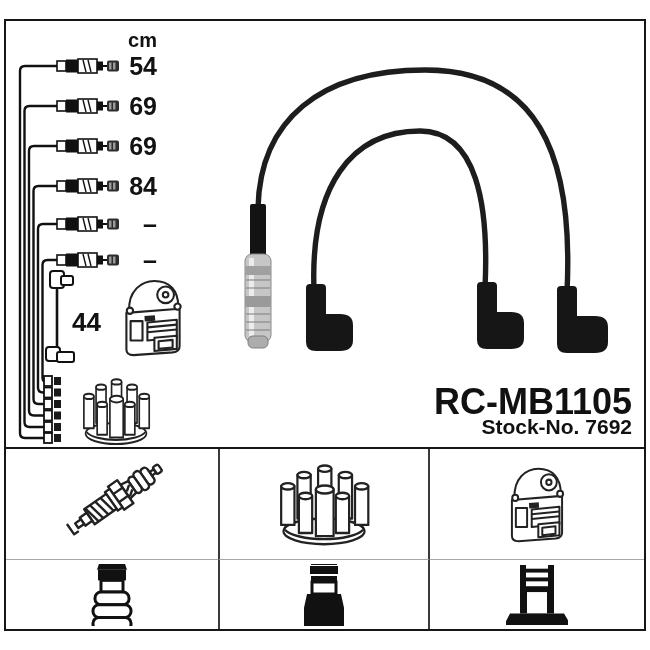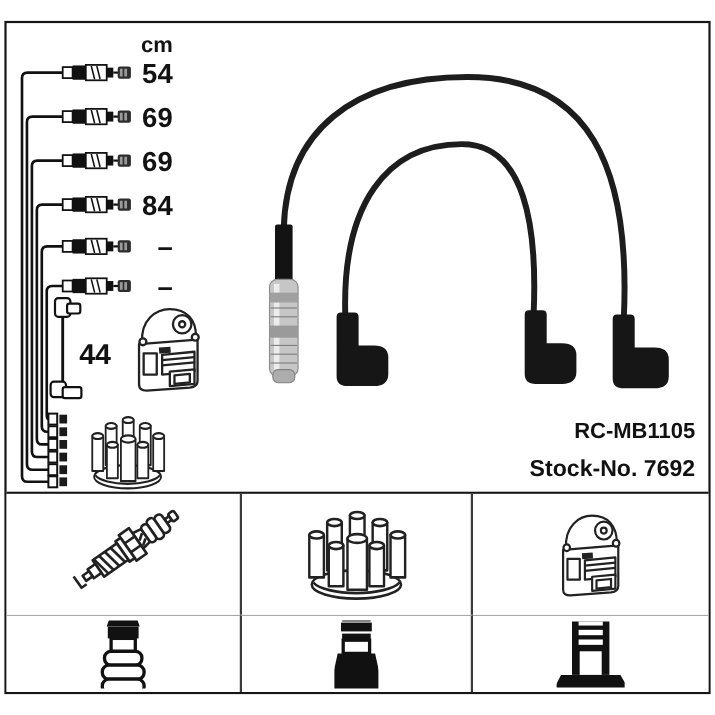--- a/index.html
+++ b/index.html
@@ -10,21 +10,21 @@
   .frame{
     position:absolute;left:4px;top:19px;width:642px;height:612px;
     border:2px solid #161616;box-sizing:border-box;background:#fff;
   }
   .main-svg{position:absolute;left:0;top:0;}
   svg text{font-family:"Liberation Sans",sans-serif;font-weight:bold;fill:#121212;}
   .len{font-size:25px;}
   .unit{font-size:20px;}
   .wirelen{font-size:26px;}
   .part-number{
-    position:absolute;right:18px;top:381px;font-weight:bold;font-size:20px;
+    position:absolute;right:18px;top:381px;font-weight:bold;font-size:36px;
     letter-spacing:0px;white-space:nowrap;
   }
   .stock-number{
     position:absolute;right:18px;top:415px;font-weight:bold;font-size:21px;white-space:nowrap;
   }
   .grid{
     position:absolute;left:6px;top:447px;width:638px;height:182px;
     border-top:2px solid #161616;box-sizing:border-box;
     display:grid;grid-template-columns:212px 212px 214px;grid-template-rows:110px 70px;
   }

